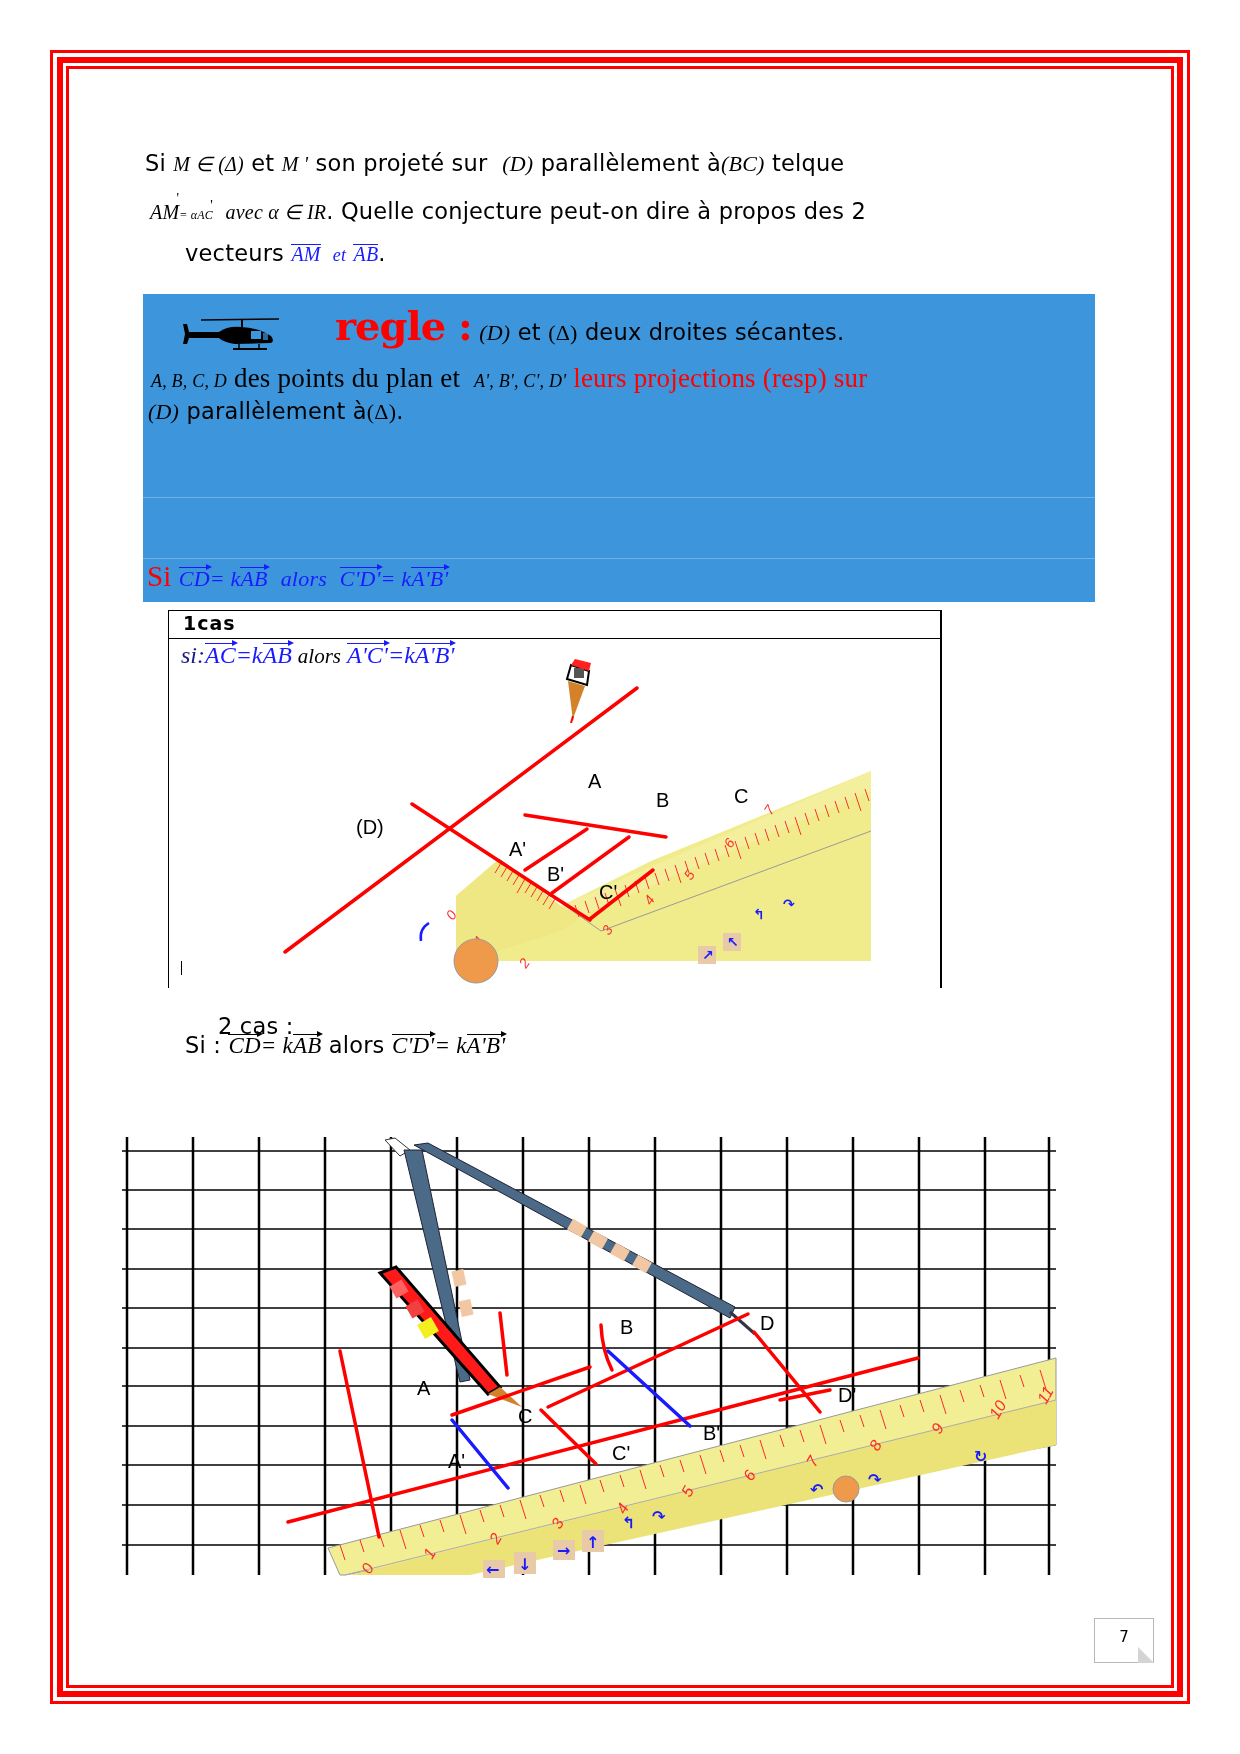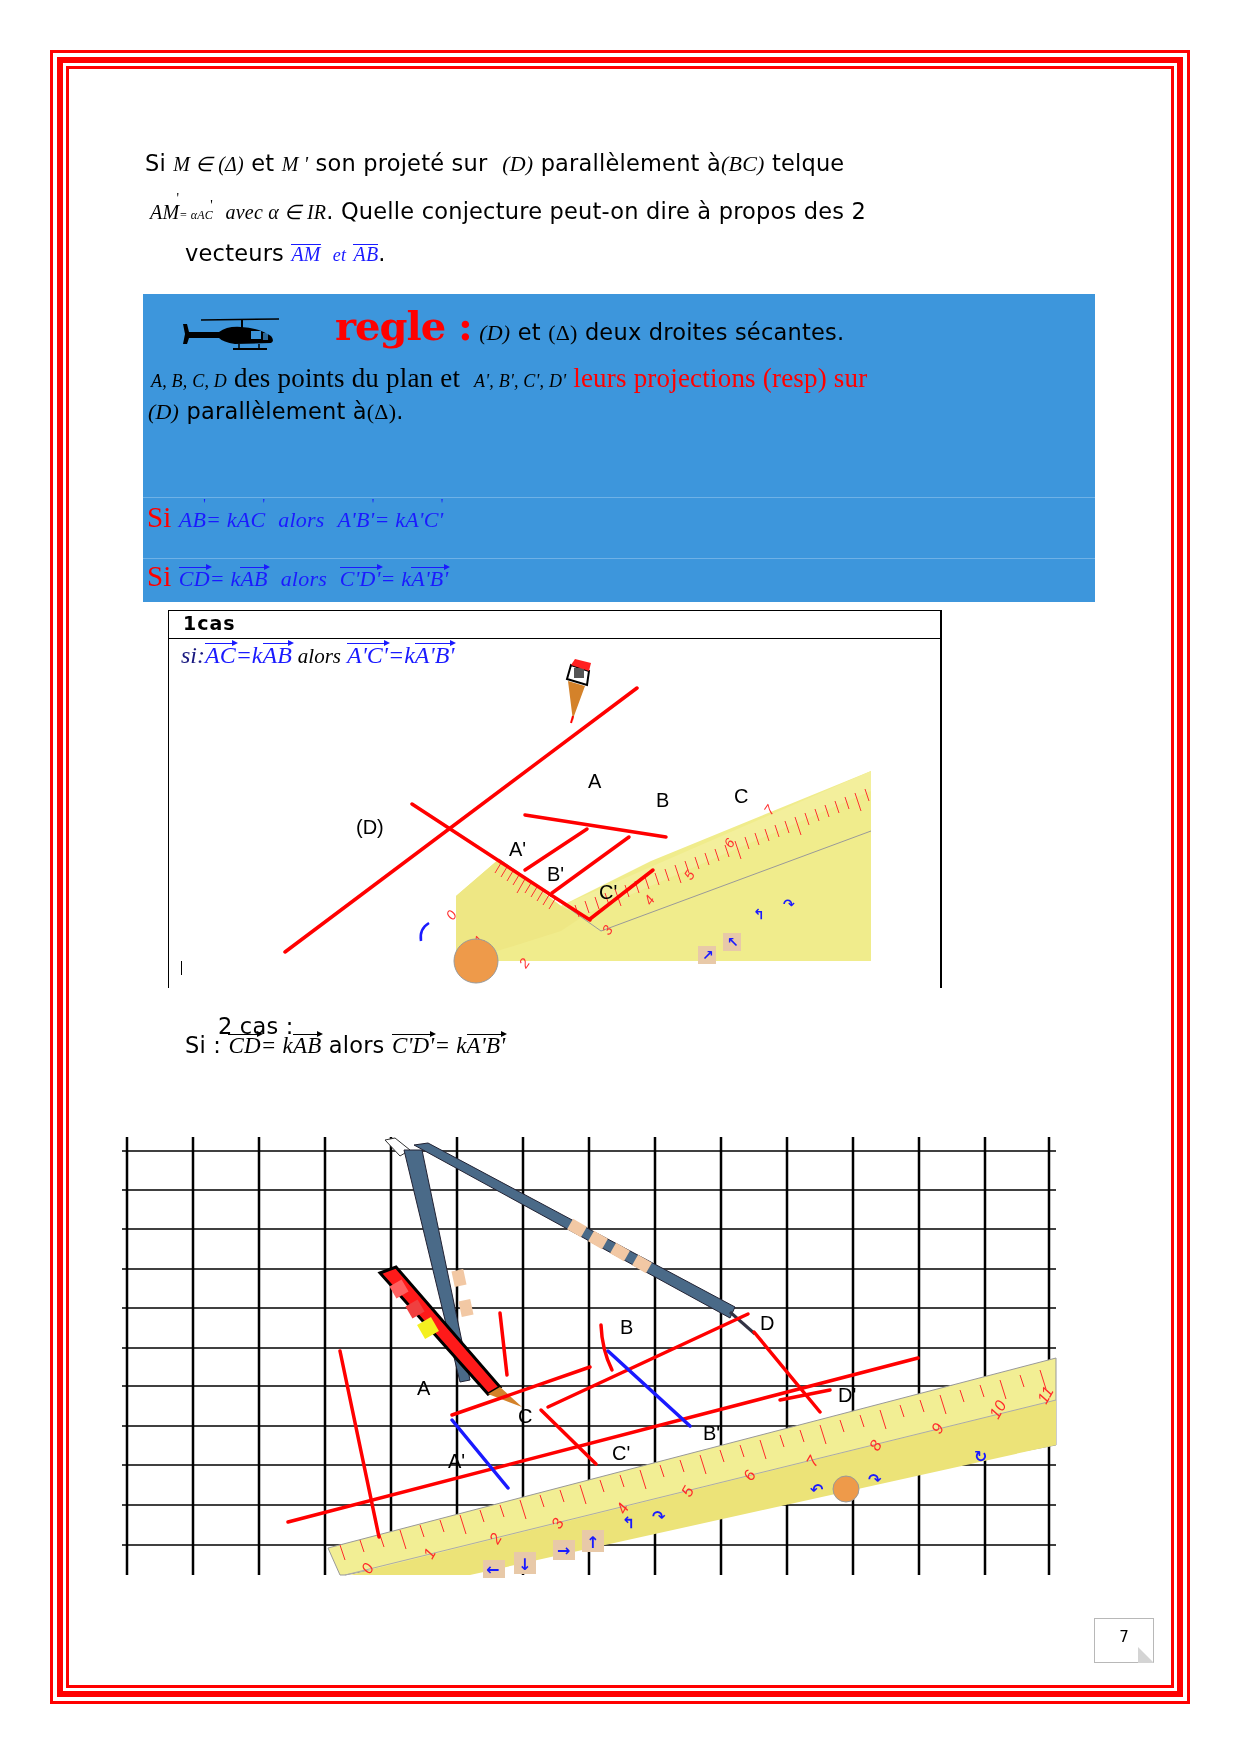--- a/index.html
+++ b/index.html
@@ -96,26 +96,20 @@
     <span>des points  du plan et</span>&nbsp;
     <span class="m" style="font-size:18px;">A', B', C', D'</span>
     <span class="red">leurs projections (resp) sur</span>
   </div>
 
   <div class="txt" style="left:5px; top:104px;">
     <span class="m" style="font-size:22px;">(D)</span>
     <span>parallèlement à</span><span class="mr" style="font-size:22px;">(Δ)</span><span>.</span>
   </div>
 
-  <div class="txt" style="left:4px; top:207px; font-size:22px;">
-    <span class="mr red" style="font-size:29px;">Si</span>
-    <span class="m blue dot">AB</span><span class="m blue dot">= kAC</span>
-    <span class="m blue">&nbsp;</span><span class="m blue">alors</span>
-    <span class="m blue">&nbsp;</span><span class="m blue dot">A'B'</span><span class="m blue dot">= kA'C'</span>
-  </div>
 
   <div class="txt" style="left:4px; top:266px; font-size:22px;">
     <span class="mr red" style="font-size:29px;">Si</span>
     <span class="m blue ov arrow">CD</span><span class="m blue">= k</span><span class="m blue ov arrow">AB</span>
     <span class="m blue">&nbsp;</span><span class="m blue">alors</span>
     <span class="m blue">&nbsp;</span><span class="m blue ov arrow">C'D'</span><span class="m blue">= k</span><span class="m blue ov arrow">A'B'</span>
   </div>
 </div>
 
 <div class="fig1-box">

